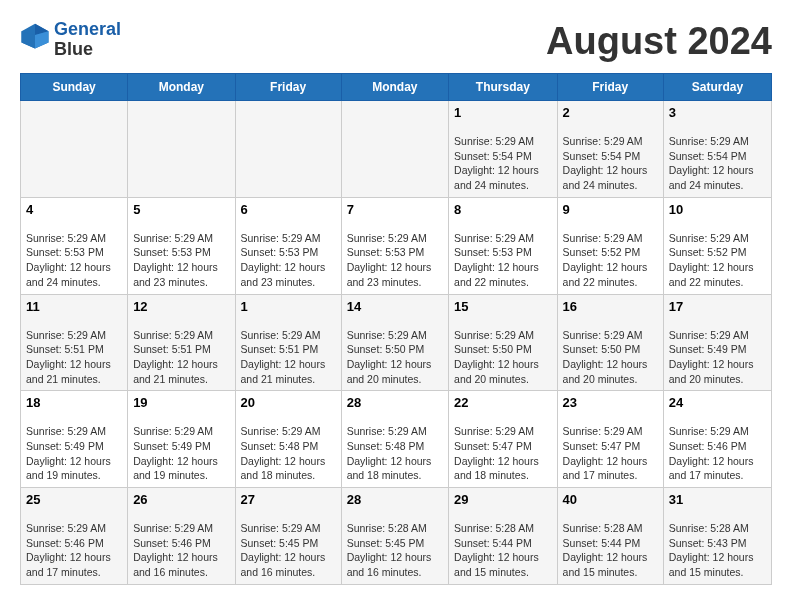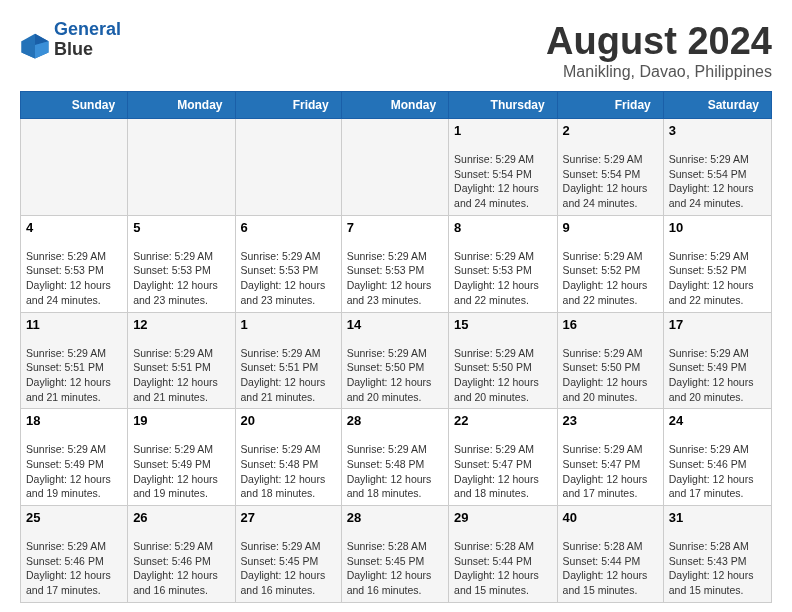--- a/index.html
+++ b/index.html
@@ -11,21 +11,21 @@
       padding: 20px;
     }
     .header {
       display: flex;
       justify-content: space-between;
       align-items: flex-start;
       margin-bottom: 10px;
     }
     .logo {
       display: flex;
-      align-items: flex-end;
+      align-items: flex-start;
       gap: 4px;
     }
     .logo-text {
       font-size: 18px;
       font-weight: bold;
       color: #333;
       line-height: 1.1;
     }
     .logo-text span {
       color: #1a5fa8;
@@ -49,21 +49,21 @@
     }
     table {
       width: 100%;
       border-collapse: collapse;
       font-size: 11px;
     }
     thead tr th {
       background-color: #2472b8;
       color: #fff;
       padding: 6px 12px;
-      text-align: right;
+      text-align: center;
       font-size: 12px;
       font-weight: bold;
       border: 1px solid #1a5fa8;
     }
     tbody tr td {
       border: 1px solid #ccc;
       vertical-align: top;
       padding: 4px 5px;
       width: 113px;
       min-height: 70px;
@@ -101,21 +101,20 @@
       <polygon points="20,20 38,15 38,30 20,38" fill="#3a8fd8"></polygon>
       <polygon points="20,20 2,15 2,30 20,38" fill="#2472b8"></polygon>
     </svg>
     <div class="logo-text">
       <div><span>General</span></div>
       <div>Blue</div>
     </div>
   </div>
   <div class="title-block">
     <div class="main-title">August 2024</div>
-    <div class="subtitle">Manikling, Davao, Philippines</div>
   </div>
 </div>
 
 <table>
   <thead>
     <tr>
     <th>Sunday</th>
         <th>Monday</th>
         <th>Friday</th>
         <th>Monday</th>

